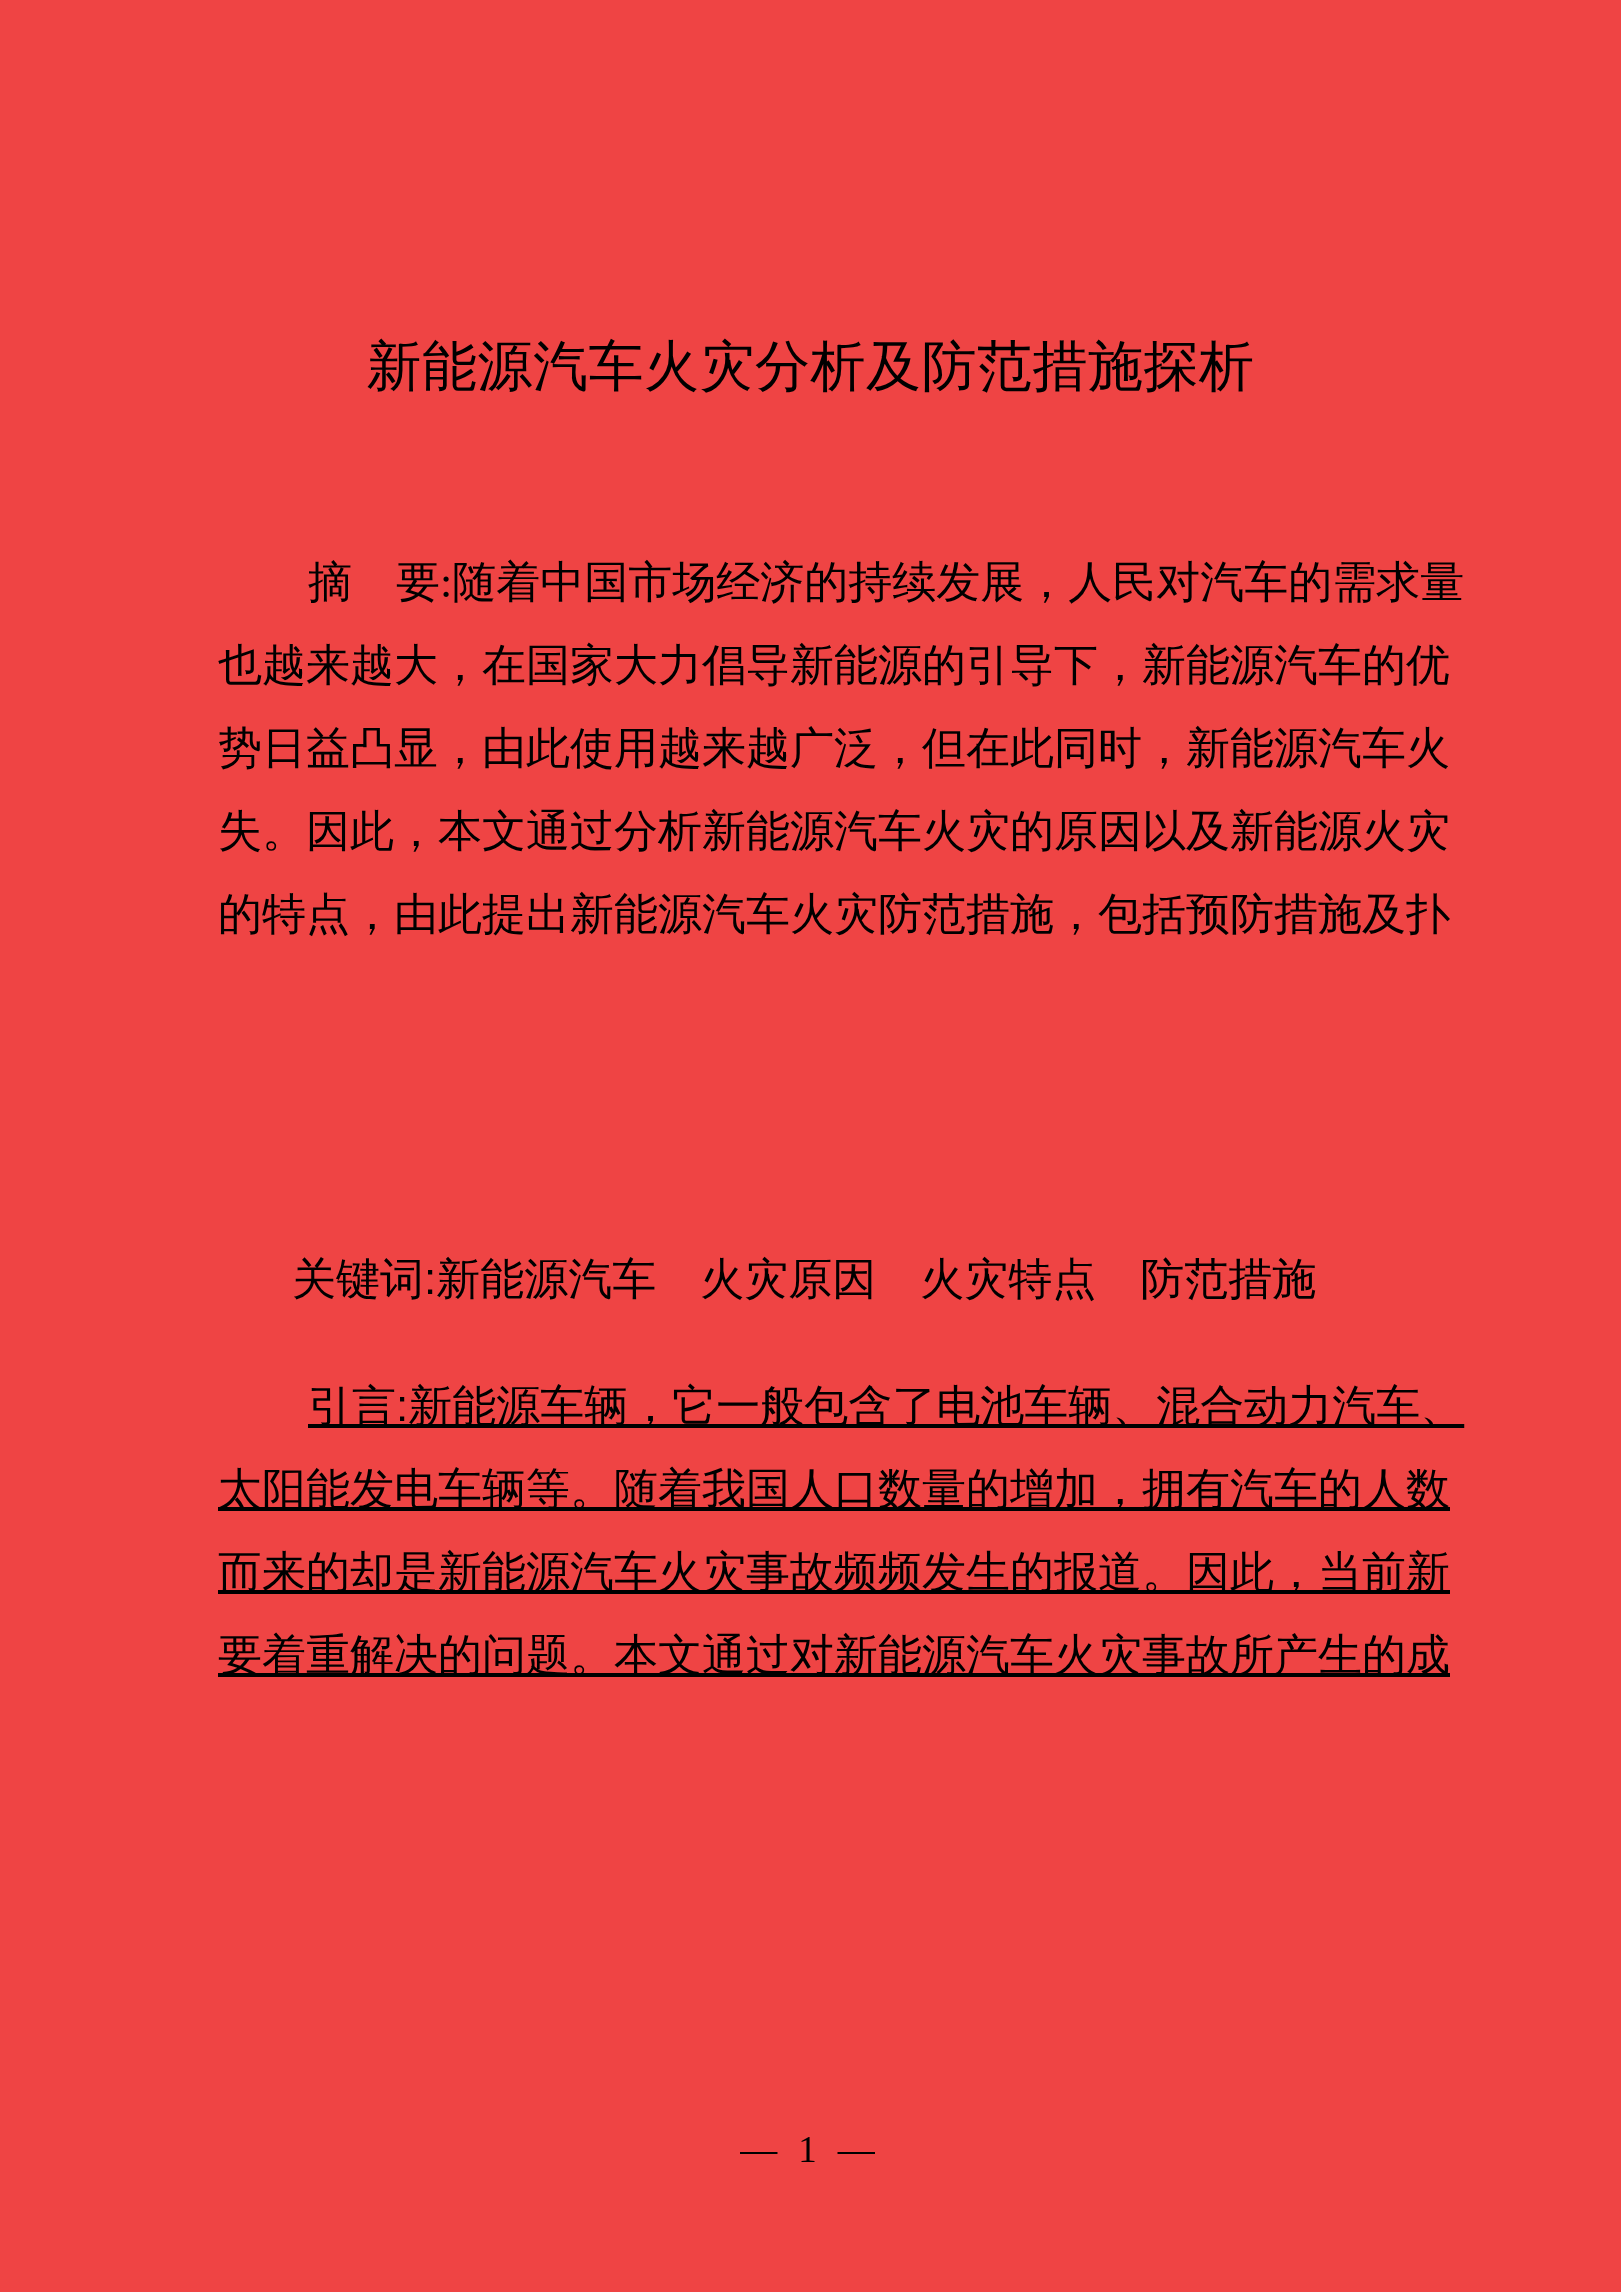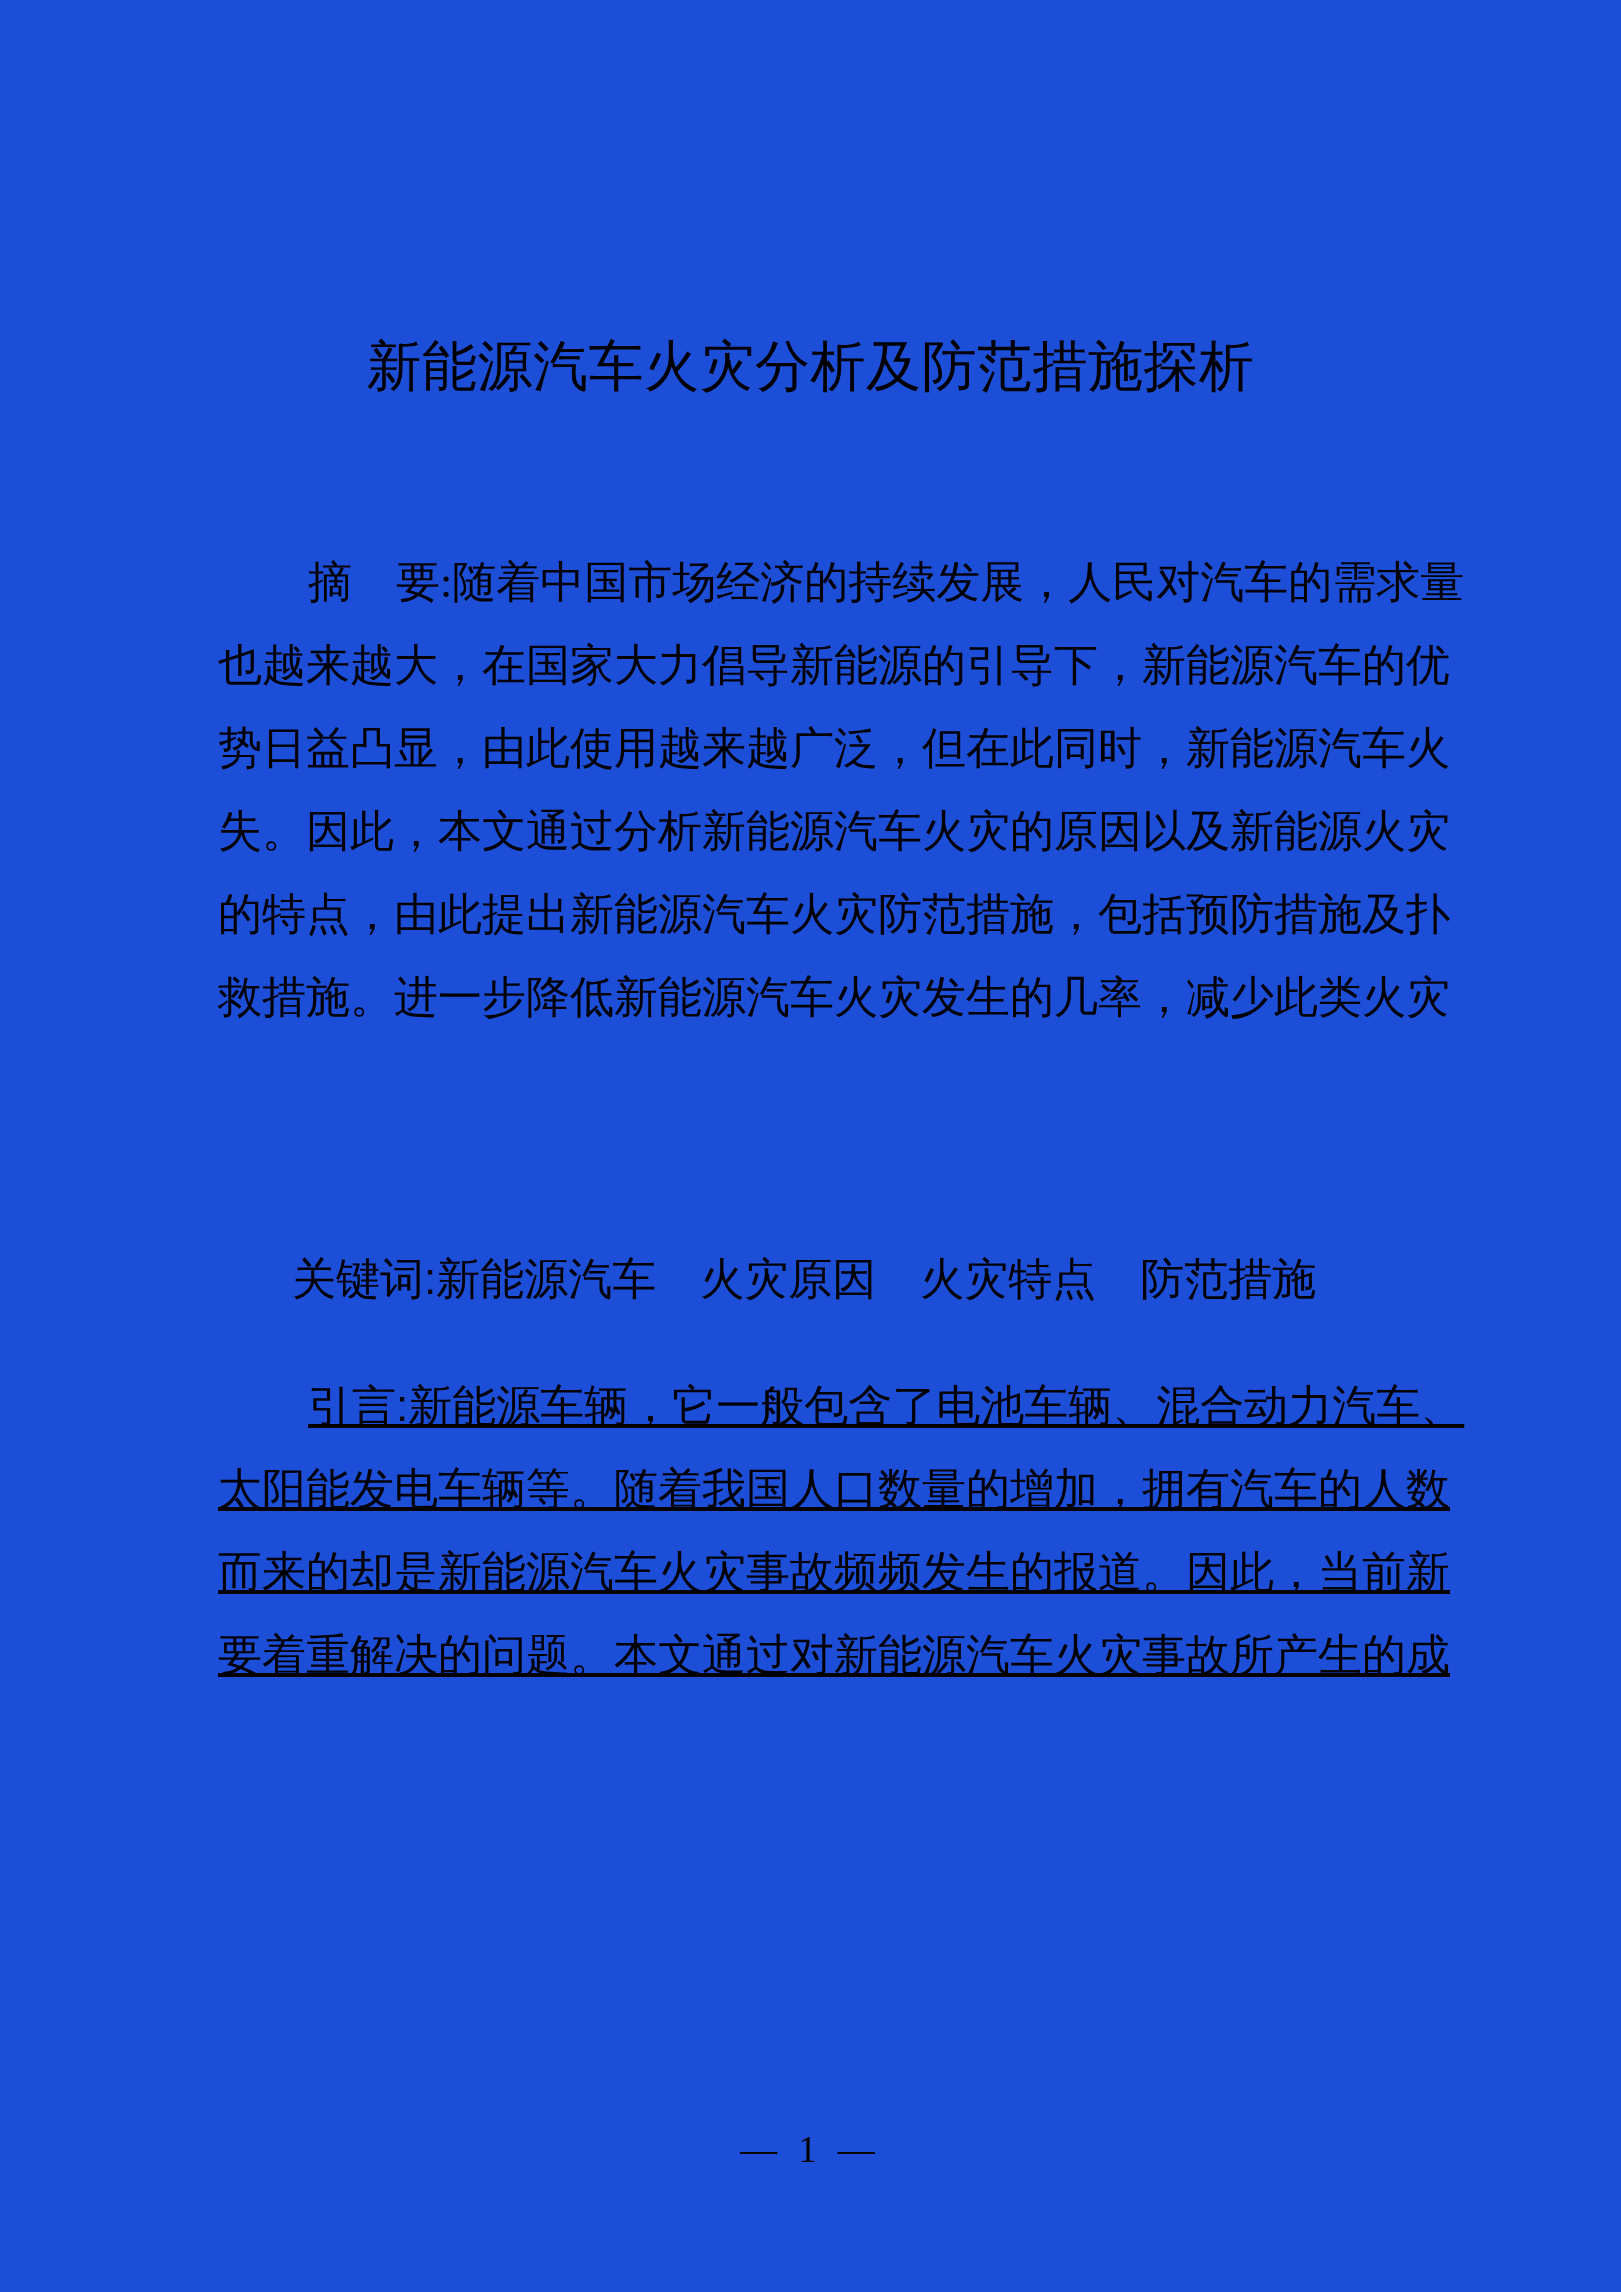--- a/index.html
+++ b/index.html
@@ -10,21 +10,21 @@
 
   body {
     font-family: "Liberation Sans", "DejaVu Sans", sans-serif;
     color: #000000;
   }
 
   .page {
     position: relative;
     width: 1621px;
     height: 2293px;
-    background: #1d4ed8;
+    background: #ef4444;
     overflow: hidden;
     box-sizing: border-box;
   }
 
   
   .doc-title {
     position: absolute;
     left: 0;
     top: 294px;
     width: 1621px;
@@ -95,21 +95,20 @@
 <div class="page">
 
   <h1 class="doc-title">新能源汽车火灾分析及防范措施探析</h1>
 
   <div class="body-block" id="abstract-block">
     <span class="para-line indent2">摘　要:随着中国市场经济的持续发展，人民对汽车的需求量</span>
     <span class="para-line">也越来越大，在国家大力倡导新能源的引导下，新能源汽车的优</span>
     <span class="para-line">势日益凸显，由此使用越来越广泛，但在此同时，新能源汽车火</span>
     <span class="para-line">失。因此，本文通过分析新能源汽车火灾的原因以及新能源火灾</span>
     <span class="para-line">的特点，由此提出新能源汽车火灾防范措施，包括预防措施及扑</span>
-    <span class="para-line">救措施。进一步降低新能源汽车火灾发生的几率，减少此类火灾</span>
   </div>
 
   <div id="keywords-line">关键词:新能源汽车　火灾原因　火灾特点　防范措施</div>
 
   <div class="body-block" id="intro-block">
     <span class="para-line indent2">引言:新能源车辆，它一般包含了电池车辆、混合动力汽车、</span>
     <span class="para-line">太阳能发电车辆等。随着我国人口数量的增加，拥有汽车的人数</span>
     <span class="para-line">而来的却是新能源汽车火灾事故频频发生的报道。因此，当前新</span>
     <span class="para-line">要着重解决的问题。本文通过对新能源汽车火灾事故所产生的成</span>
   </div>

